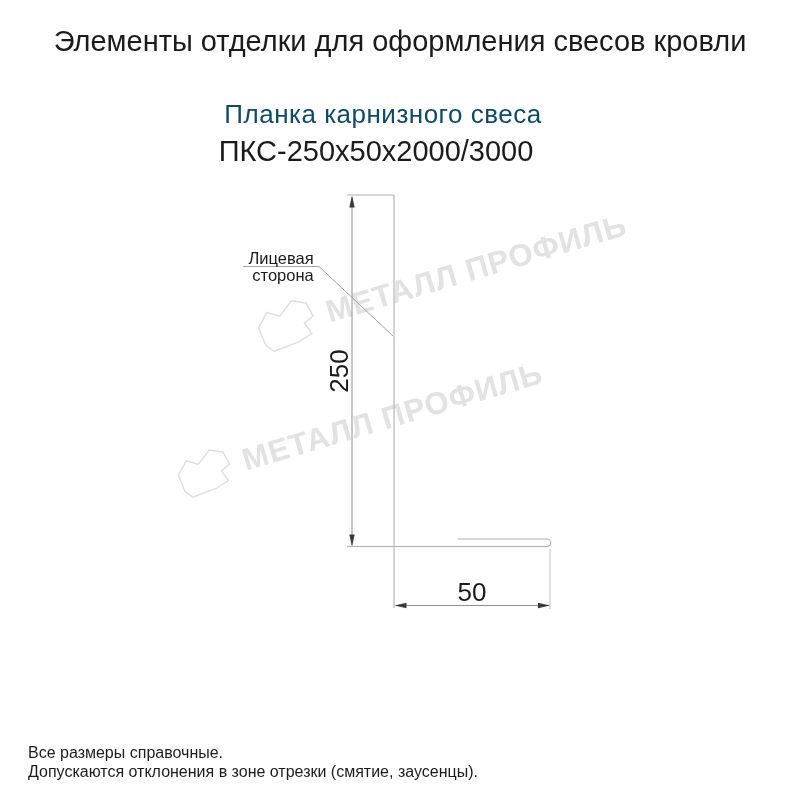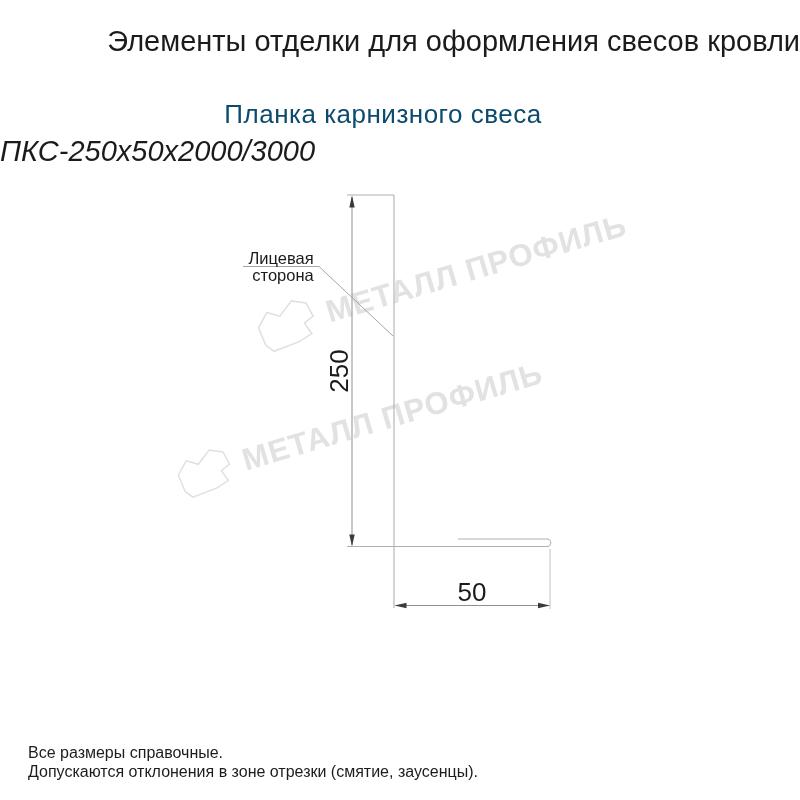--- a/index.html
+++ b/index.html
@@ -6,32 +6,32 @@
   .page{
     position:relative;
     width:800px;height:800px;
     background:#ffffff;
     overflow:hidden;
     font-family:"Liberation Sans", sans-serif;
     color:#1b1b1b;
   }
   .title{
     position:absolute;top:25px;left:0;width:800px;
-    text-align:right;font-size:29px;font-weight:400;
+    text-align:center;font-size:29px;font-weight:400;
     color:#1b1b1b;white-space:nowrap;
   }
   .product-name{
     position:absolute;top:99px;left:0;width:766px;
     text-align:center;font-size:26px;font-weight:400;
     letter-spacing:0.5px;color:#0c4a6e;white-space:nowrap;
   }
   .product-code{
     position:absolute;top:135px;left:0;width:752px;
-    text-align:left;font-size:29px;font-weight:400;
-    color:#1b1b1b;white-space:nowrap;font-style:italic;
+    text-align:center;font-size:29px;font-weight:400;
+    color:#1b1b1b;white-space:nowrap;
   }
   .wm{
     position:absolute;z-index:1;
     display:flex;align-items:center;gap:10px;
     transform:rotate(-16.5deg);transform-origin:0 50%;
     color:#e2e2e2;pointer-events:none;
   }
   .wm-text{
     font-size:31px;font-weight:700;letter-spacing:1px;
     white-space:nowrap;color:#e2e2e2;

